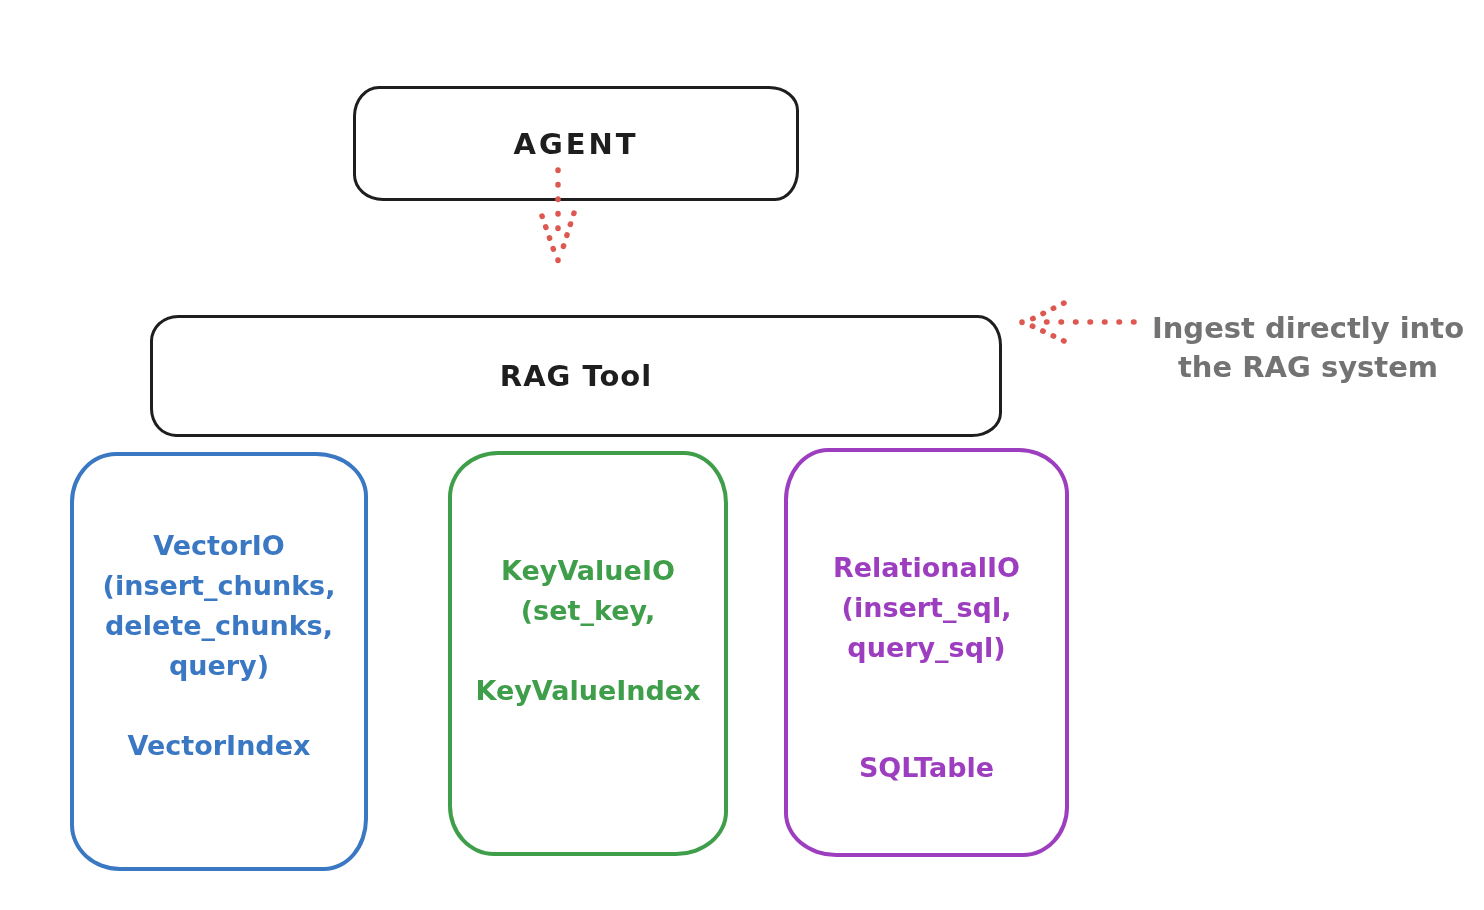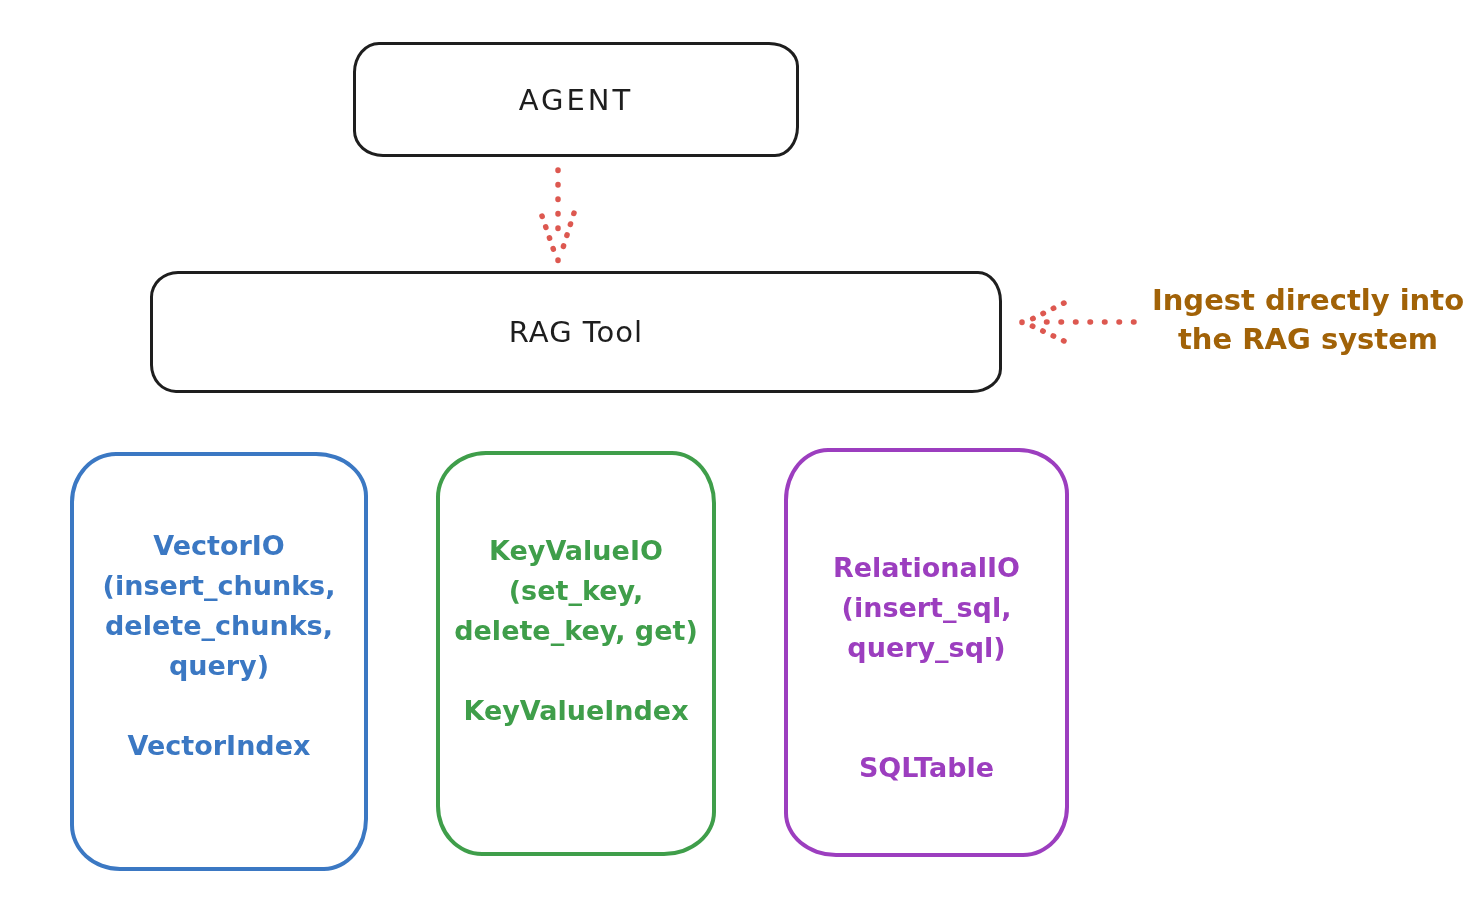--- a/index.html
+++ b/index.html
@@ -20,22 +20,23 @@
     position: absolute;
     box-sizing: border-box;
     background: #ffffff;
     display: flex;
     align-items: center;
     justify-content: center;
   }
   .black-box {
     border: 3.5px solid #1e1e1e;
     font-size: 29px;
-    font-weight: 400;
+    font-weight: 700;
     color: #1e1e1e;
+    margin-top: 44px;
   }
   .agent-box {
     left: 353px; top: 42px;
     width: 446px; height: 115px;
     border-radius: 26px 30px 24px 30px / 30px 24px 30px 26px;
     letter-spacing: 3px;
   }
   .ragtool-box {
     left: 150px; top: 271px;
     width: 852px; height: 122px;
@@ -52,24 +53,24 @@
     font-weight: 600;
     line-height: 40px;
   }
   .io-box-vector {
     left: 70px; top: 452px;
     width: 298px; height: 419px;
     border-radius: 46px 52px 44px 50px / 50px 44px 52px 46px;
     padding-top: 70px;
   }
   .io-box-keyvalue {
-    left: 436px; top: 451px;
+    left: 448px; top: 451px;
     width: 280px; height: 405px;
     border-radius: 50px 44px 52px 46px / 46px 52px 44px 50px;
-    padding-top: 76px;
+    padding-top: 96px;
   }
   .io-box-relational {
     left: 784px; top: 448px;
     width: 285px; height: 409px;
     border-radius: 44px 50px 46px 52px / 52px 46px 50px 44px;
     padding-top: 96px;
   }
   .io-lines { display: block; }
   .io-lines span { display: block; }
   .io-index {
@@ -121,40 +122,39 @@
       <path class="dotline dot-head" d="M 558 260 L 558 261" style="stroke: rgb(221, 88, 80);"></path>
     </g>
     <g>
       <path class="dotline dot-main" d="M 1134 322 L 1040 322" style="stroke: rgb(221, 88, 80);"></path>
       <path class="dotline dot-head" d="M 1064 303 L 1028 321" style="stroke: rgb(221, 88, 80);"></path>
       <path class="dotline dot-head" d="M 1064 341 L 1028 324" style="stroke: rgb(221, 88, 80);"></path>
       <path class="dotline dot-head" d="M 1022 322 L 1022 323" style="stroke: rgb(221, 88, 80);"></path>
     </g>
   </svg>
 
-  <div class="annotation" style="color: #a16207;">
+  <div class="annotation" style="color: #737373; margin-top: 28px;">
     <div>Ingest directly into</div>
     <div>the RAG system</div>
   </div>
 
   <div class="box io-box io-box-vector" style="border-color: rgb(59, 120, 195); color: rgb(59, 120, 195);">
     <span class="io-lines">
       <span>VectorIO</span>
       <span>(insert_chunks,</span>
       <span>delete_chunks,</span>
       <span>query)</span>
     </span>
     <span class="io-index">VectorIndex</span>
   </div>
 
   <div class="box io-box io-box-keyvalue" style="border-color: rgb(63, 158, 74); color: rgb(63, 158, 74);">
     <span class="io-lines">
       <span>KeyValueIO</span>
       <span>(set_key,</span>
-      <span>delete_key, get)</span>
     </span>
     <span class="io-index">KeyValueIndex</span>
   </div>
 
   <div class="box io-box io-box-relational" style="border-color: rgb(156, 62, 191); color: rgb(156, 62, 191); gap: 40px;">
     <span class="io-lines">
       <span>RelationalIO</span>
       <span>(insert_sql,</span>
       <span>query_sql)</span>
     </span>

